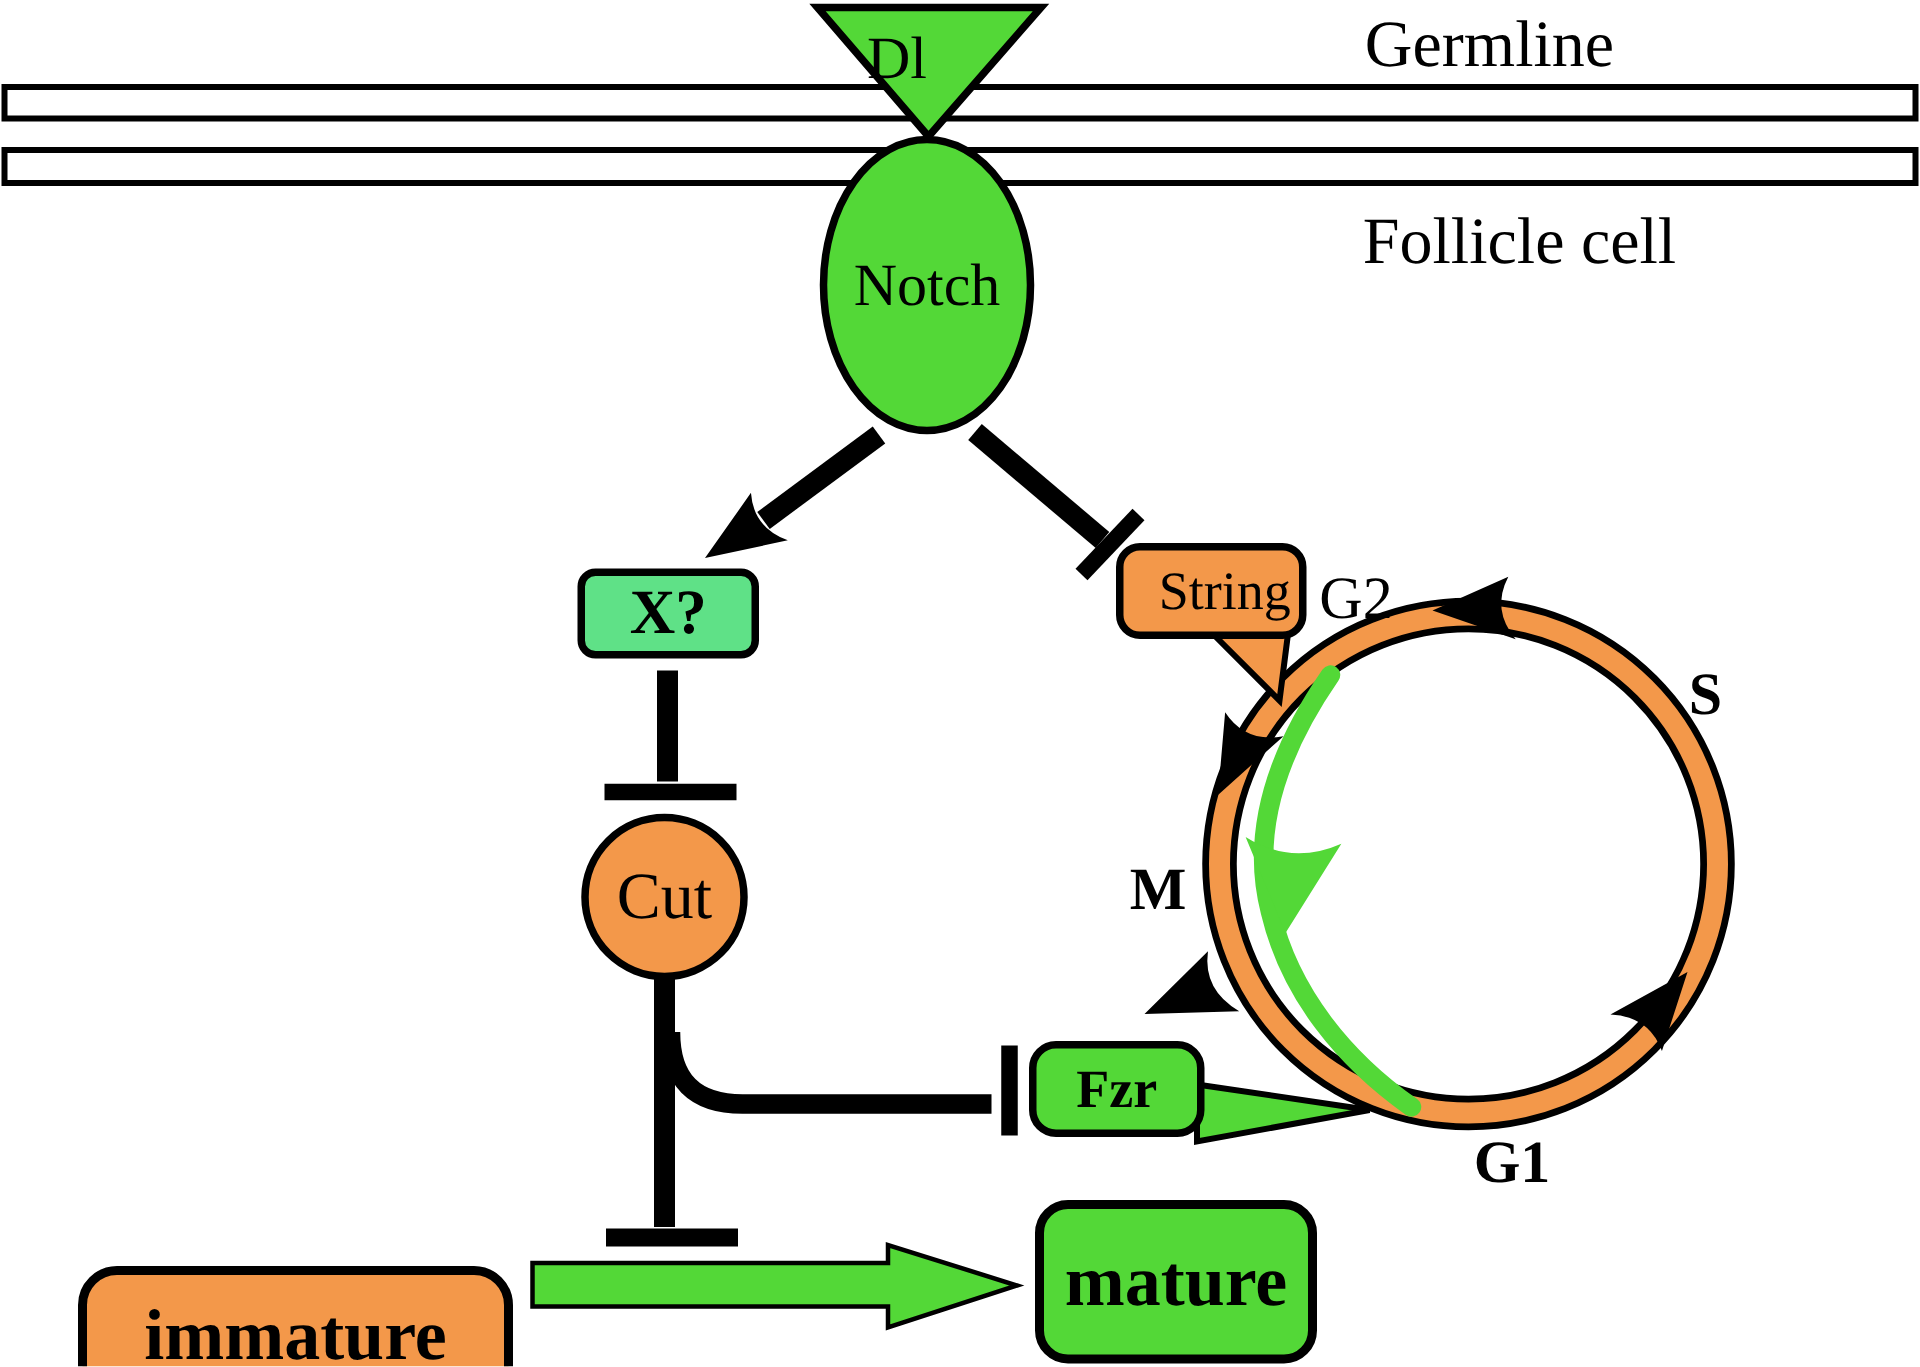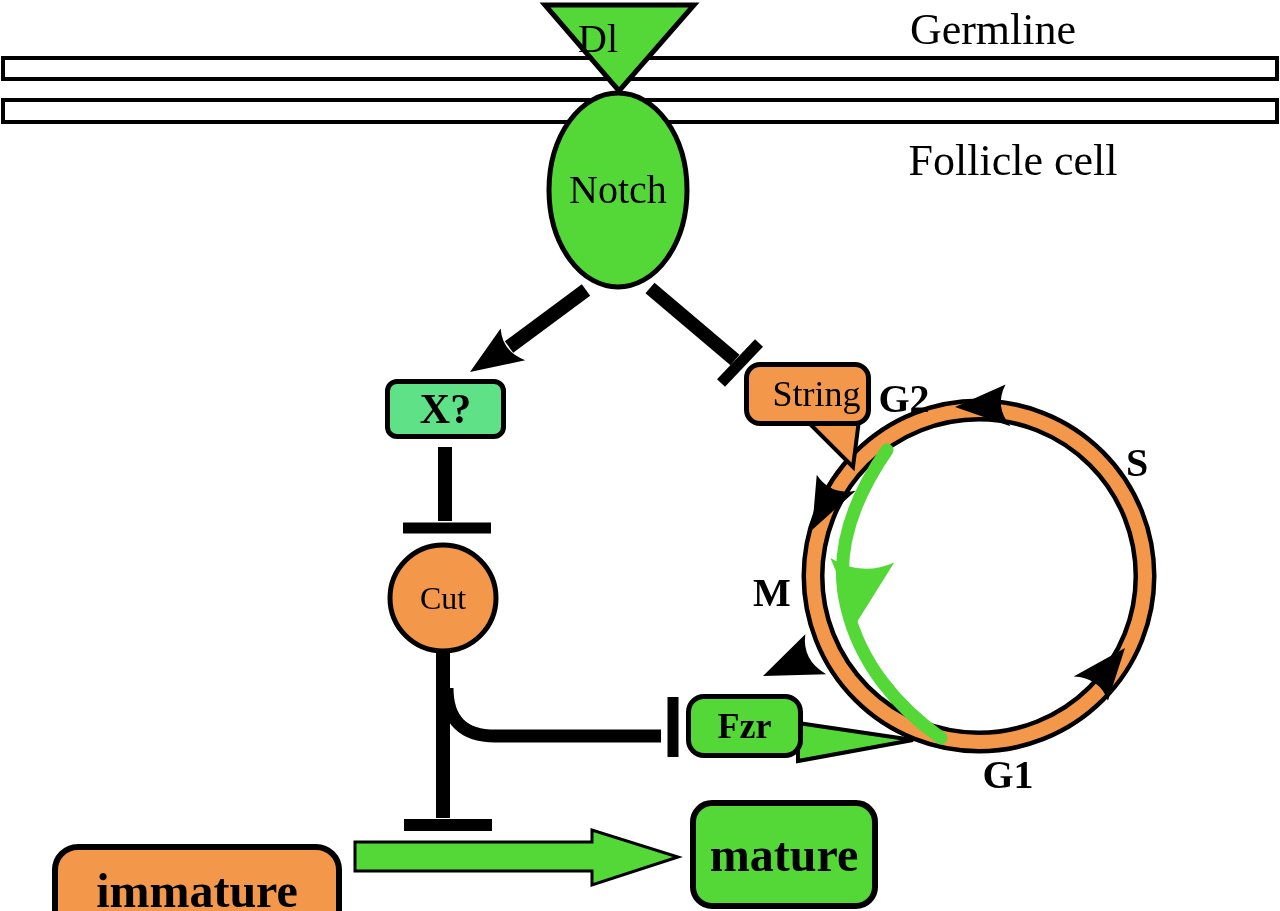--- a/index.html
+++ b/index.html
@@ -15,22 +15,22 @@
   }
   .box {
     position:absolute; display:flex; align-items:center; justify-content:center;
     border:5px solid #000; color:#000; white-space:nowrap; line-height:1;
   }
   
   .lbl-germline { left:993px; top:30px;  font-size:44px; }
   .lbl-follicle { left:1013px; top:161px; font-size:44px; }
   .lbl-dl       { left:598px; top:39px;  font-size:40px; }
   .lbl-notch    { left:618px; top:190px; font-size:40px; }
-  .lbl-cut      { left:443px; top:598px; font-size:32px; }
-  .lbl-g2 { left:904px;  top:399px; font-size:40px; font-weight:bold; }
+  .lbl-cut      { left:443px; top:598px; font-size:44px; }
+  .lbl-g2 { left:904px;  top:399px; font-size:40px; font-weight:normal; }
   .lbl-s  { left:1137px; top:463px; font-size:40px; font-weight:bold; }
   .lbl-g1 { left:1008px;  top:775px; font-size:40px; font-weight:bold; }
   .lbl-m  { left:772px;  top:593px; font-size:40px; font-weight:bold; }
   
   .box-x        { left:385px; top:379px; width:121px; height:60px;  border-radius:12px; background:#5FE187; font-weight:bold; font-size:42px; }
   .box-string   { left:744px; top:362px; width:127px; height:64px;  border-radius:16px; background:#F3984A; font-size:36px;padding-left:18px; }
   .box-fzr      { left:686px; top:694px; width:117px; height:64px;  border-radius:18px; background:#53D837; font-weight:bold; font-size:36px; }
   .box-immature { left:52px;  top:844px; width:290px; height:93px; border-radius:26px; background:#F3984A; font-weight:bold; font-size:48px; border-width:6px; }
   .box-mature   { left:690px; top:800px; width:188px; height:109px; border-radius:22px; background:#53D837; font-weight:bold; font-size:48px; border-width:6px; }
 </style>

